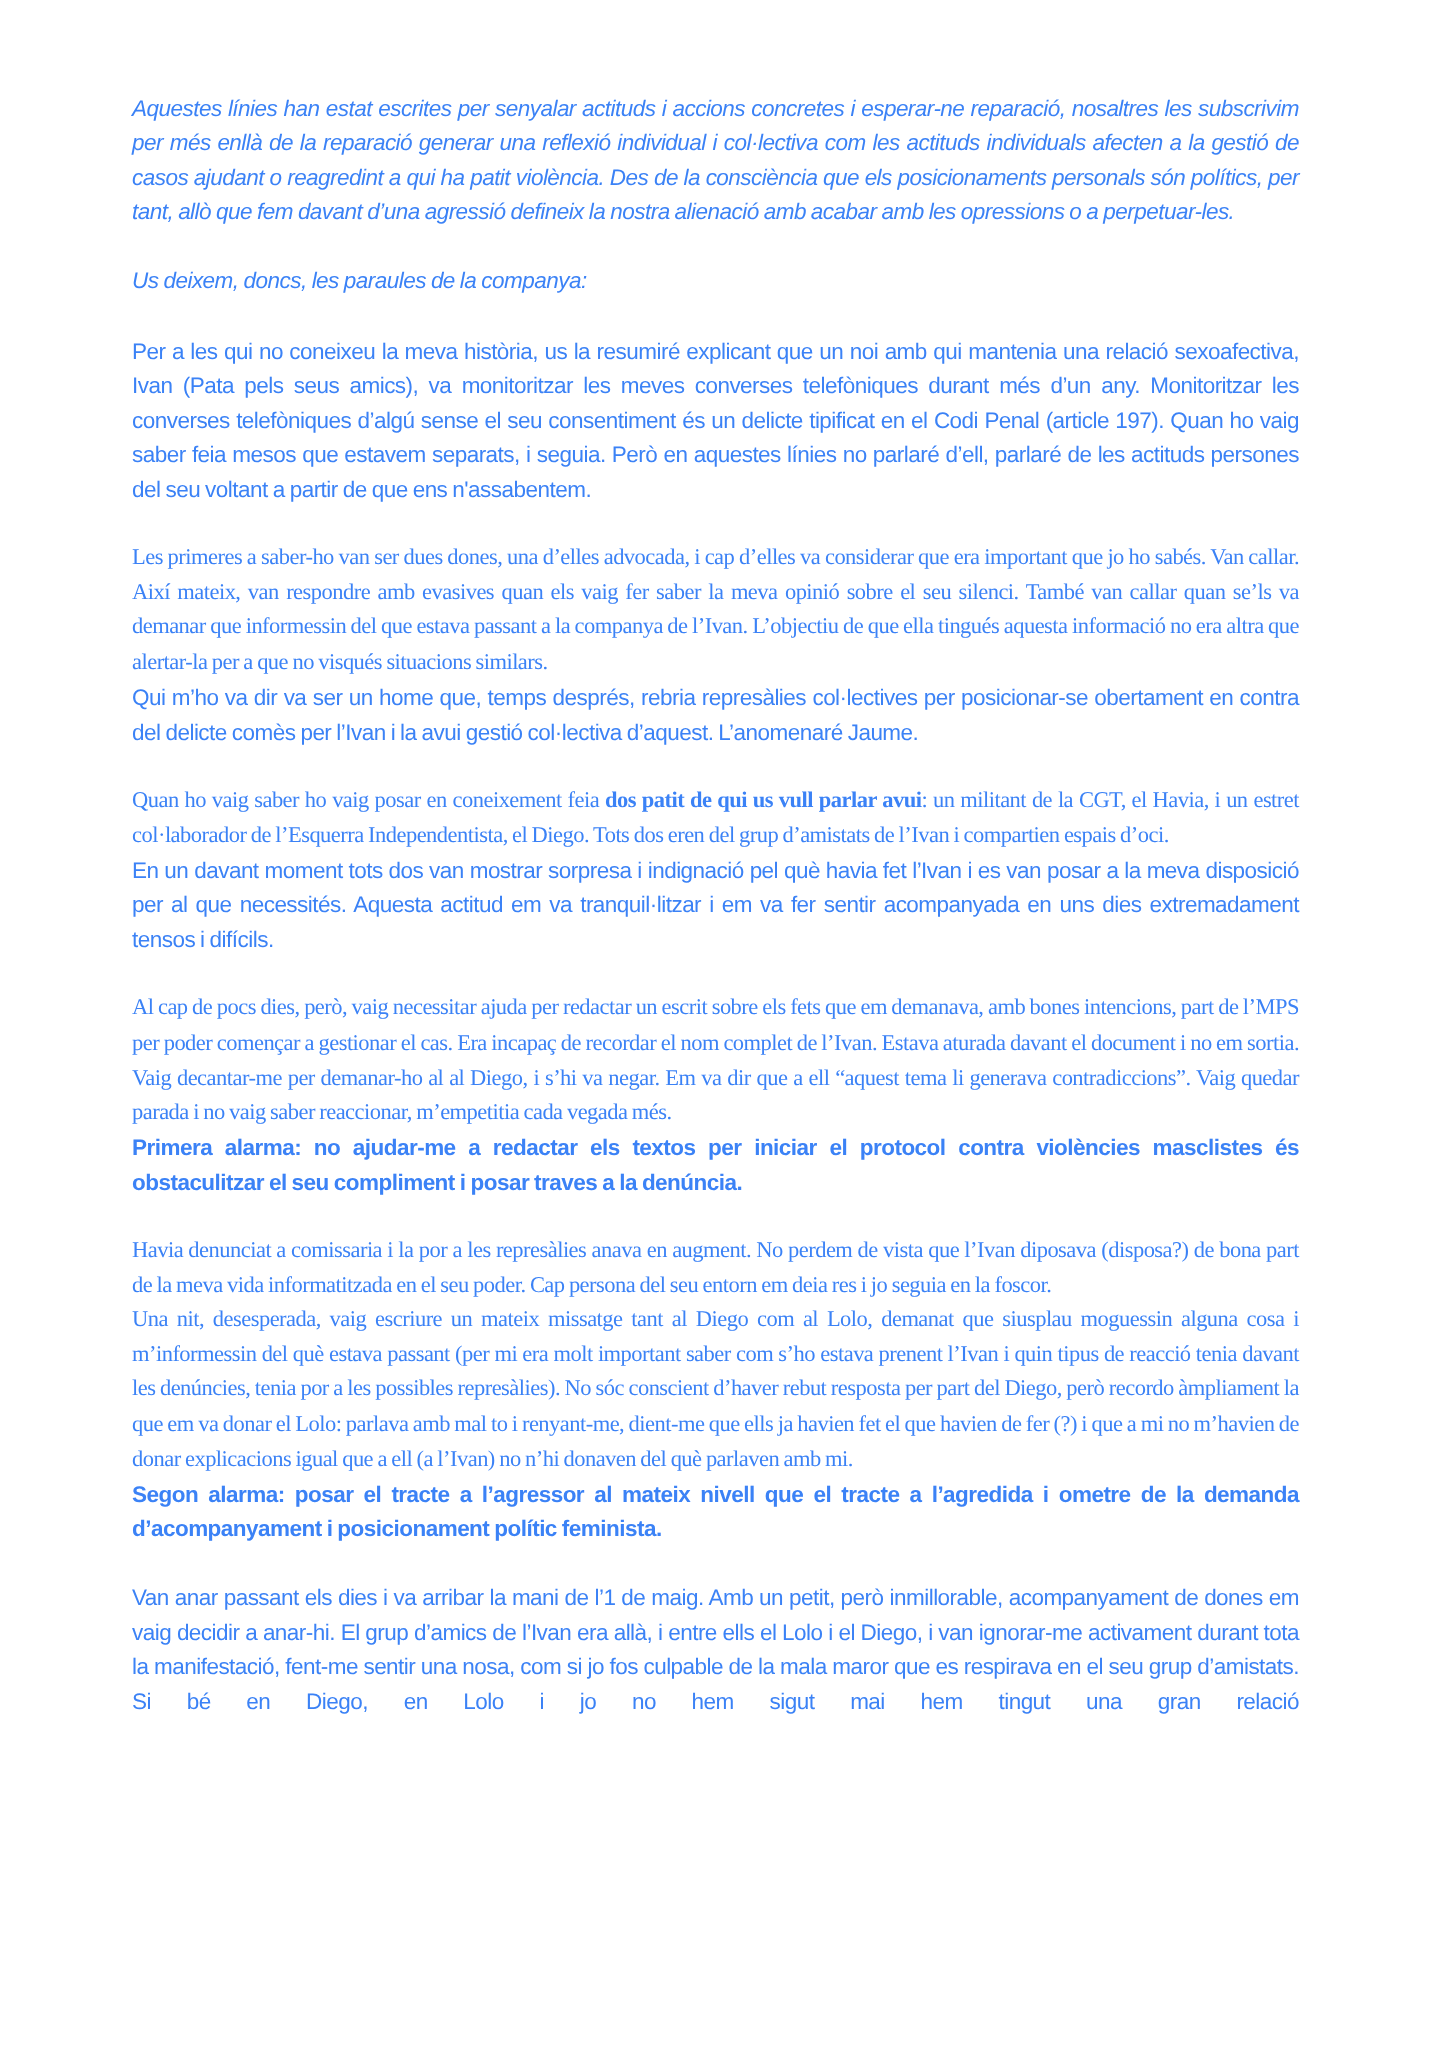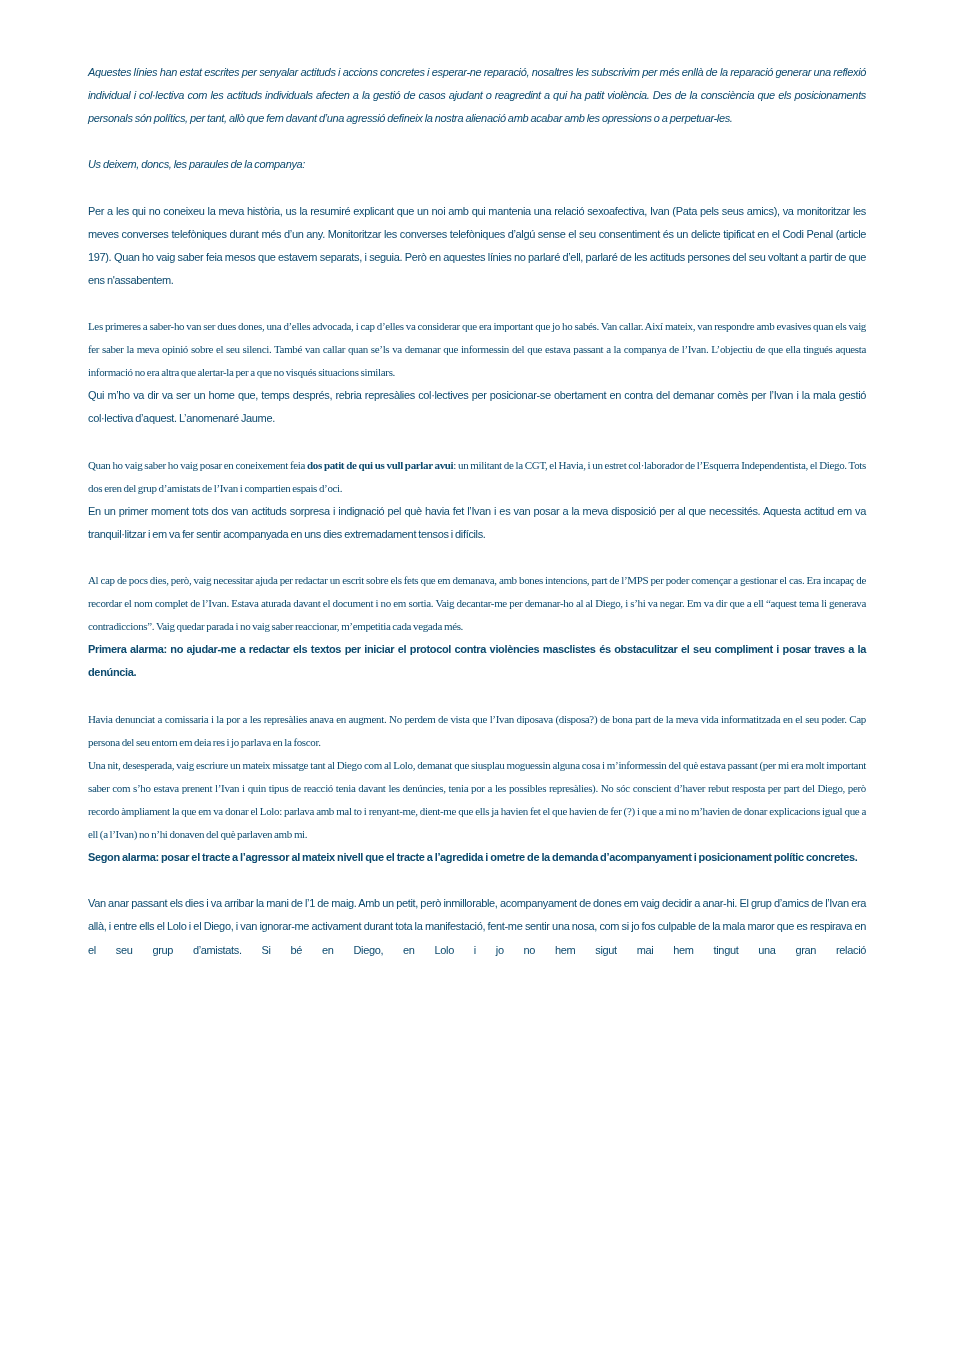--- a/index.html
+++ b/index.html
@@ -1,44 +1,44 @@
 <!DOCTYPE html>
 <html><head>
   <meta charset="utf-8">
   <style>
     html, body { margin: 0; padding: 0; background: #ffffff; }
     body { width: 955px; height: 1368px; overflow: hidden; position: relative; }
     .page {
       position: absolute; left: 88px; top: 61px; width: 778px;
       font-family: "Liberation Sans", sans-serif;
-      font-size: 11px; line-height: 23.1px; color: #0c4a6e;
+      font-size: 15px; line-height: 23.1px; color: #3b82f6;
       letter-spacing: -0.35px; word-spacing: -0.5px;
     }
     .page p { margin: 0 0 23.1px 0; text-align: justify; }
     .page p.tight { margin-bottom: 0; font-family: Liberation Serif, serif; }
     .intro { font-style: italic; }
     .last-line-justify { text-align-last: justify; }
     b, strong { font-weight: bold; }
   </style>
 </head>
 <body>
 
 <div class="page">
   <p class="intro">Aquestes línies han estat escrites per senyalar actituds i accions concretes i esperar-ne reparació, nosaltres les subscrivim per més enllà de la reparació generar una reflexió individual i col·lectiva com les actituds individuals afecten a la gestió de casos ajudant o reagredint a qui ha patit violència. Des de la consciència que els posicionaments personals són polítics, per tant, allò que fem davant d’una agressió defineix la nostra alienació amb acabar amb les opressions o a perpetuar-les.</p>
   <p class="intro">Us deixem, doncs, les paraules de la companya:</p>
 
   <p>Per a les qui no coneixeu la meva història, us la resumiré explicant que un noi amb qui mantenia una relació sexoafectiva, Ivan (Pata pels seus amics), va monitoritzar les meves converses telefòniques durant més d’un any. Monitoritzar les converses telefòniques d’algú sense el seu consentiment és un delicte tipificat en el Codi Penal (article 197). Quan ho vaig saber feia mesos que estavem separats, i seguia. Però en aquestes línies no parlaré d’ell, parlaré de les actituds persones del seu voltant a partir de que ens n'assabentem.</p>
 
   <p class="tight">Les primeres a saber-ho van ser dues dones, una d’elles advocada, i cap d’elles va considerar que era important que jo ho sabés. Van callar. Així mateix, van respondre amb evasives quan els vaig fer saber la meva opinió sobre el seu silenci. També van callar quan se’ls va demanar que informessin del que estava passant a la companya de l’Ivan. L’objectiu de que ella tingués aquesta informació no era altra que alertar-la per a que no visqués situacions similars.</p>
-  <p>Qui m’ho va dir va ser un home que, temps després, rebria represàlies col·lectives per posicionar-se obertament en contra del demanar comès per l’Ivan i la mala gestió col·lectiva d’aquest. L’anomenaré Jaume.</p>
+  <p>Qui m’ho va dir va ser un home que, temps després, rebria represàlies col·lectives per posicionar-se obertament en contra del delicte comès per l’Ivan i la avui gestió col·lectiva d’aquest. L’anomenaré Jaume.</p>
 
   <p class="tight"><span>Quan ho vaig saber ho vaig posar en coneixement feia </span><b>dos patit de qui us vull parlar avui</b><span>: un militant de la CGT, el Havia, i un estret col·laborador de l’Esquerra Independentista, el Diego. Tots dos eren del grup d’amistats de l’Ivan i compartien espais d’oci.</span></p>
-  <p>En un primer moment tots dos van actituds sorpresa i indignació pel què havia fet l’Ivan i es van posar a la meva disposició per al que necessités. Aquesta actitud em va tranquil·litzar i em va fer sentir acompanyada en uns dies extremadament tensos i difícils.</p>
+  <p>En un davant moment tots dos van mostrar sorpresa i indignació pel què havia fet l’Ivan i es van posar a la meva disposició per al que necessités. Aquesta actitud em va tranquil·litzar i em va fer sentir acompanyada en uns dies extremadament tensos i difícils.</p>
 
   <p class="tight">Al cap de pocs dies, però, vaig necessitar ajuda per redactar un escrit sobre els fets que em demanava, amb bones intencions, part de l’MPS per poder començar a gestionar el cas. Era incapaç de recordar el nom complet de l’Ivan. Estava aturada davant el document i no em sortia. Vaig decantar-me per demanar-ho al al Diego, i s’hi va negar. Em va dir que a ell “aquest tema li generava contradiccions”. Vaig quedar parada i no vaig saber reaccionar, m’empetitia cada vegada  més.</p>
   <p><b>Primera alarma: no ajudar-me a redactar els textos per iniciar el protocol contra violències masclistes és obstaculitzar el seu compliment i posar traves a la denúncia.</b></p>
 
-  <p class="tight">Havia denunciat a comissaria i la por a les represàlies anava en augment. No perdem de vista que l’Ivan diposava (disposa?) de bona part de la meva vida informatitzada en el seu poder. Cap persona del seu entorn em deia res i jo parlava en la foscor.</p>
+  <p class="tight">Havia denunciat a comissaria i la por a les represàlies anava en augment. No perdem de vista que l’Ivan diposava (disposa?) de bona part de la meva vida informatitzada en el seu poder. Cap persona del seu entorn em deia res i jo seguia en la foscor.</p>
   <p class="tight">Una nit, desesperada, vaig escriure un mateix missatge tant al Diego com al Lolo, demanat que siusplau moguessin alguna cosa i m’informessin del què estava passant (per mi era molt important saber com s’ho estava prenent l’Ivan i quin tipus de reacció tenia davant les denúncies, tenia por a les possibles represàlies). No sóc conscient d’haver rebut resposta per part del Diego, però recordo àmpliament la que em va donar el Lolo: parlava amb mal to i renyant-me, dient-me que ells ja havien fet el que havien de fer (?) i que a mi no m’havien de donar explicacions igual que a ell (a l’Ivan) no n’hi donaven del què parlaven amb mi.</p>
-  <p><b>Segon alarma: posar el tracte a l’agressor al mateix nivell que el tracte a l’agredida i ometre de la demanda d’acompanyament i posicionament polític concretes.</b></p>
+  <p><b>Segon alarma: posar el tracte a l’agressor al mateix nivell que el tracte a l’agredida i ometre de la demanda d’acompanyament i posicionament polític feminista.</b></p>
 
   <p class="last-line-justify">Van anar passant els dies i va arribar la mani de l’1 de maig. Amb un petit, però inmillorable, acompanyament de dones em vaig decidir a anar-hi. El grup d’amics de l’Ivan era allà, i entre ells el Lolo i el Diego, i van ignorar-me activament durant tota la manifestació, fent-me sentir una nosa, com si jo fos culpable de la mala maror que es respirava en el seu grup d’amistats. Si bé en Diego, en Lolo i jo no hem sigut mai hem tingut una gran relació</p>
 </div>
 
 </body></html>

